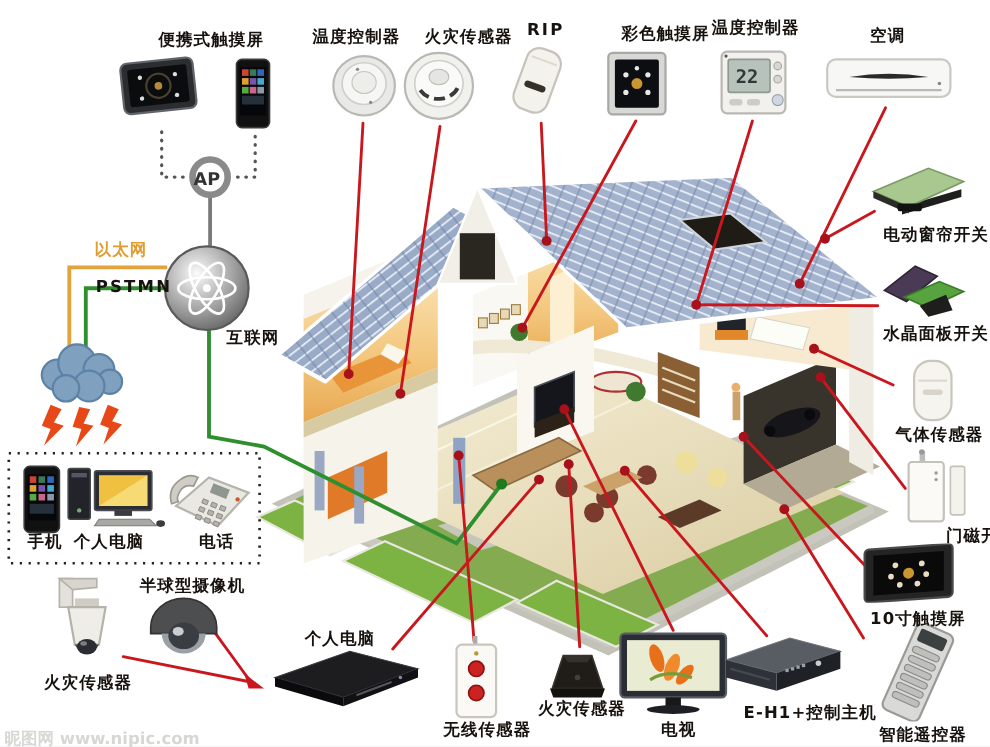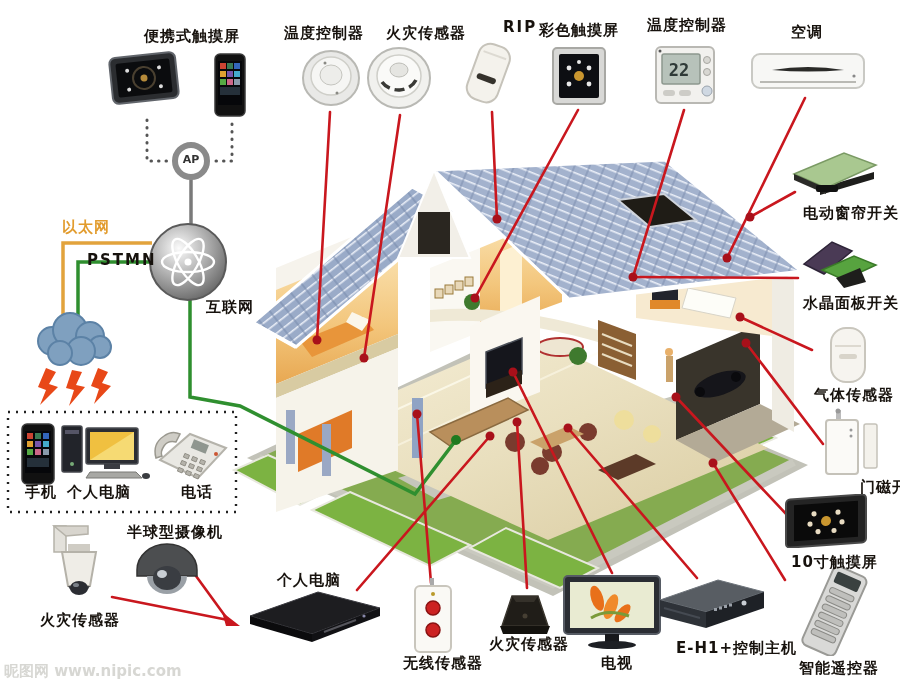--- a/index.html
+++ b/index.html
@@ -2,25 +2,25 @@
 <html><head>
 <meta charset="utf-8">
 <style>
   html,body{margin:0;padding:0;background:#888;}
   #stage{position:relative;width:900px;height:679px;background:#ffffff;overflow:hidden;
          font-family:"DejaVu Sans","Liberation Sans",sans-serif;}
   #bg{position:absolute;left:0;top:0;}
   .lbl{position:absolute;white-space:nowrap;font-size:15px;font-weight:700;color:#17120d;
        letter-spacing:1px;line-height:17px;}
   .lbl.en{letter-spacing:2px;font-size:15px;}
-  .lbl.orange{color:#e29c2e;}
+  .lbl.orange{color:#e29c2e;margin-left:24px;}
   .dev{position:absolute;}
   .dev svg{display:block;}
-  #ap-text{position:absolute;left:176px;top:153px;width:30px;text-align:center;
-           font-size:11px;font-weight:700;color:#333;}
+  #ap-text{position:absolute;left:176px;top:153px;width:30px;text-align:left;
+           font-size:16px;font-weight:700;color:#333;}
   #thermo-val{position:absolute;left:664px;top:60px;width:30px;text-align:center;
               font-size:17px;font-weight:700;color:#2f3a38;font-family:"DejaVu Sans Mono",monospace;}
   #watermark{position:absolute;left:4px;top:662px;font-size:15px;font-weight:700;color:#d7d7d3;}
 </style>
 </head>
 <body>
 
 <div id="stage">
 
 <svg id="bg" width="900" height="679" viewBox="0 0 900 679">
@@ -544,22 +544,22 @@
           <rect x="36" y="47" width="5" height="4" transform="rotate(22 38 49)"></rect>
       <rect x="44" y="50" width="5" height="4" transform="rotate(22 46 52)"></rect>
     </g>
     <circle cx="66" cy="30" r="2" fill="#cc5533"></circle>
   </svg>
 </div>
 
 <div class="lbl" style="left:144px;top:28px">便携式触摸屏</div>
 <div class="lbl" style="left:284px;top:25px">温度控制器</div>
 <div class="lbl" style="left:386px;top:25px">火灾传感器</div>
-<div class="lbl en" style="left:503px;top:19px">RIP</div>
-<div class="lbl" style="left:539px;top:22px">彩色触摸屏</div>
+<div class="lbl en" style="left:479px;top:19px">RIP</div>
+<div class="lbl" style="left:565px;top:22px">彩色触摸屏</div>
 <div class="lbl" style="left:647px;top:17px">温度控制器</div>
 <div class="lbl" style="left:791px;top:24px">空调</div>
 <div class="lbl" style="left:803px;top:205px">电动窗帘开关</div>
 <div class="lbl" style="left:803px;top:295px">水晶面板开关</div>
 <div class="lbl" style="left:814px;top:387px">气体传感器</div>
 <div class="lbl" style="left:860px;top:479px">门磁开关</div>
 <div class="lbl" style="left:791px;top:554px">10寸触摸屏</div>
 <div class="lbl" style="left:799px;top:660px">智能遥控器</div>
 <div class="lbl" style="left:40px;top:612px">火灾传感器</div>
 <div class="lbl" style="left:127px;top:524px">半球型摄像机</div>

